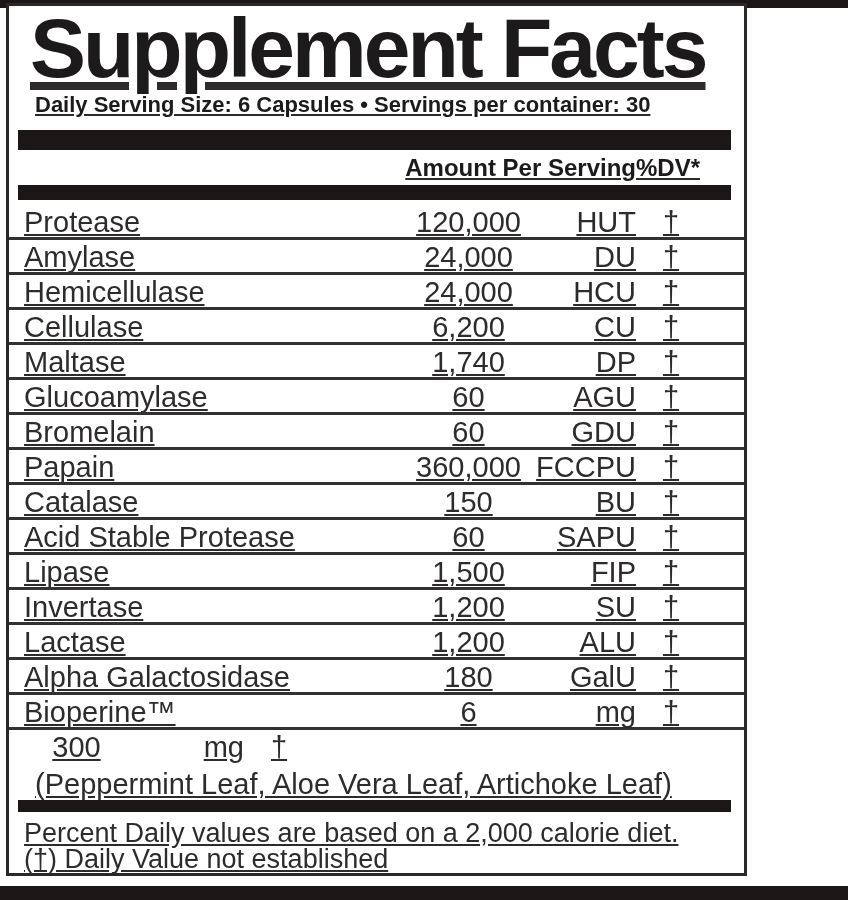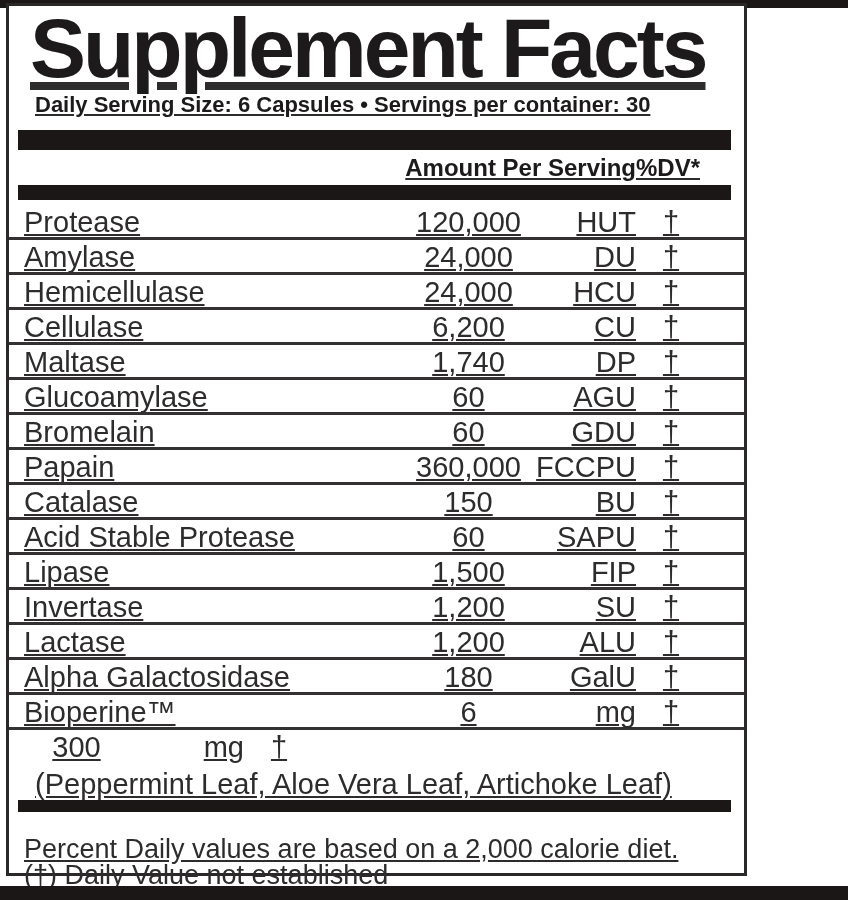--- a/index.html
+++ b/index.html
@@ -50,21 +50,21 @@
     box-sizing:border-box;font-size:29px;white-space:nowrap;
   }
   .row:first-child{height:40px;line-height:44px;}
   .row:last-child{border-bottom:none;}
   .row .name{flex:1;overflow:hidden;}
   .row .num{width:105px;text-align:center;}
   .row .unit{width:115px;padding-left:8px;box-sizing:border-box;text-align:right;}
   .row .dv{width:70px;text-align:center;}
   .blend{height:35px;line-height:38px;padding-left:26px;font-size:29px;white-space:nowrap;}
   .foot{margin-left:15px;font-size:27px;line-height:26px;white-space:nowrap;}
-  .foot-1{margin-top:24px;}
+  .foot-1{margin-top:8px;}
 </style>
 </head>
 <body>
 
 <div class="top-bar"></div>
 
 <div class="box">
   <div class="title">Supplement Facts</div>
   <div class="serving">Daily Serving Size: 6 Capsules • Servings per container: 30</div>
 

